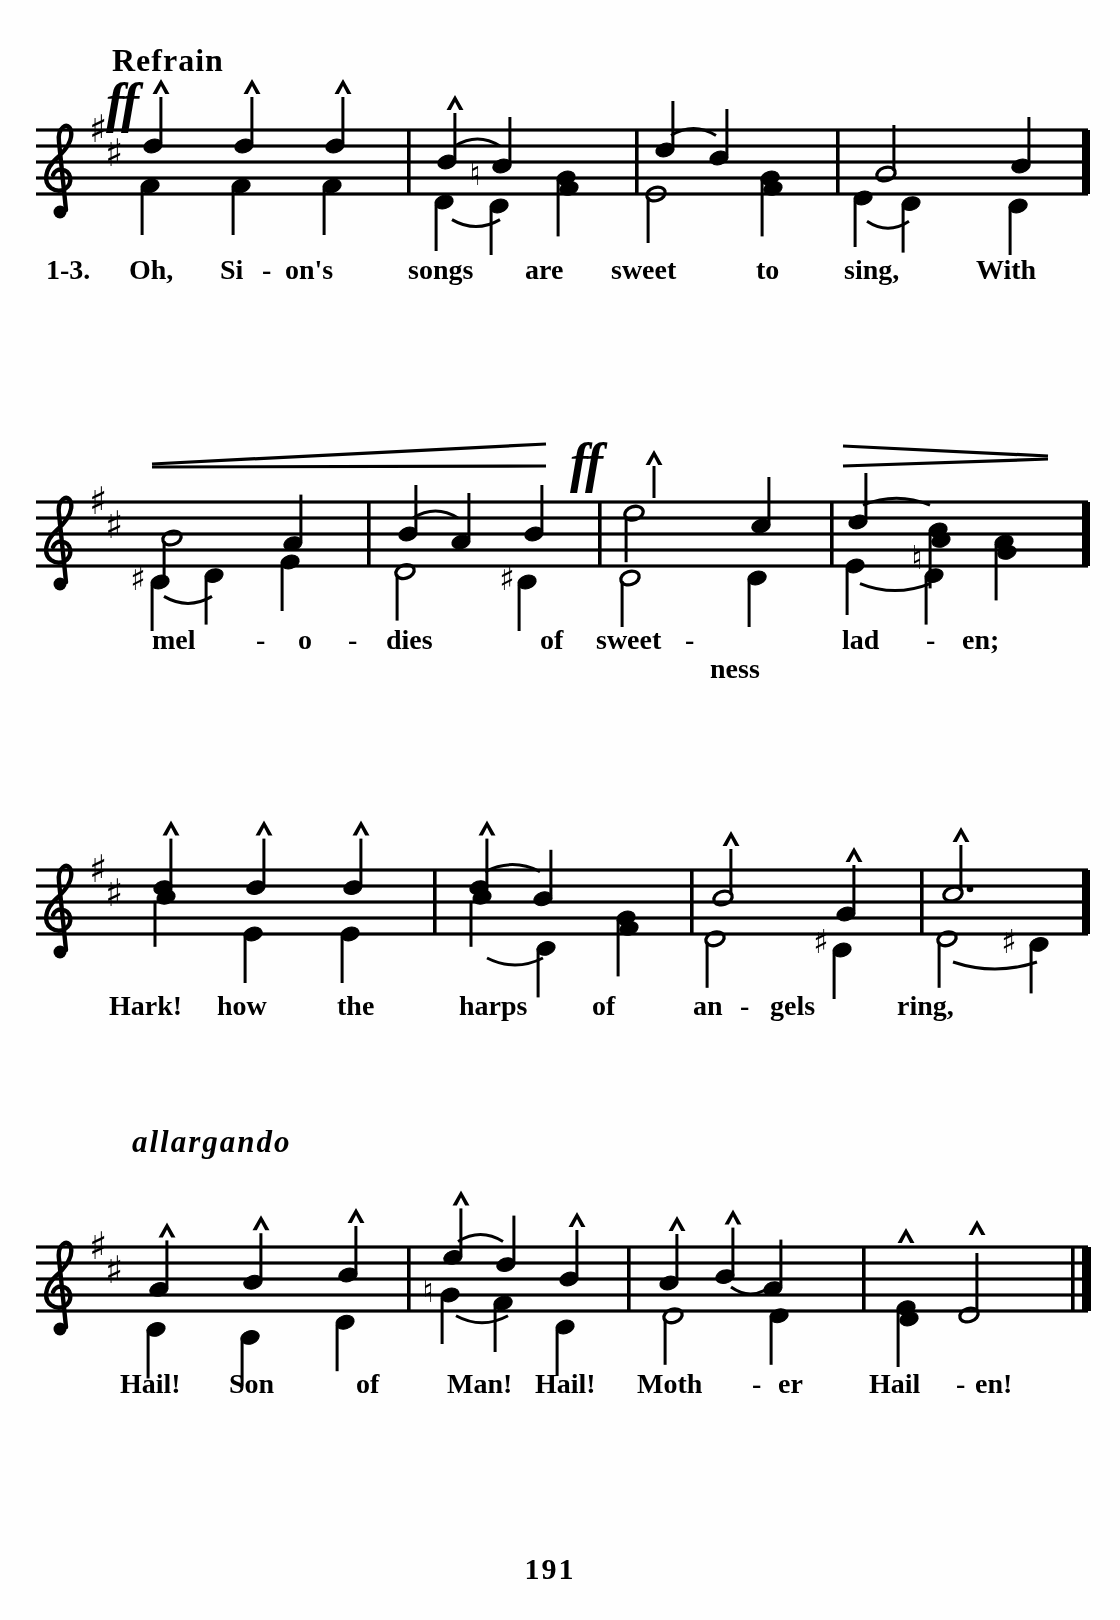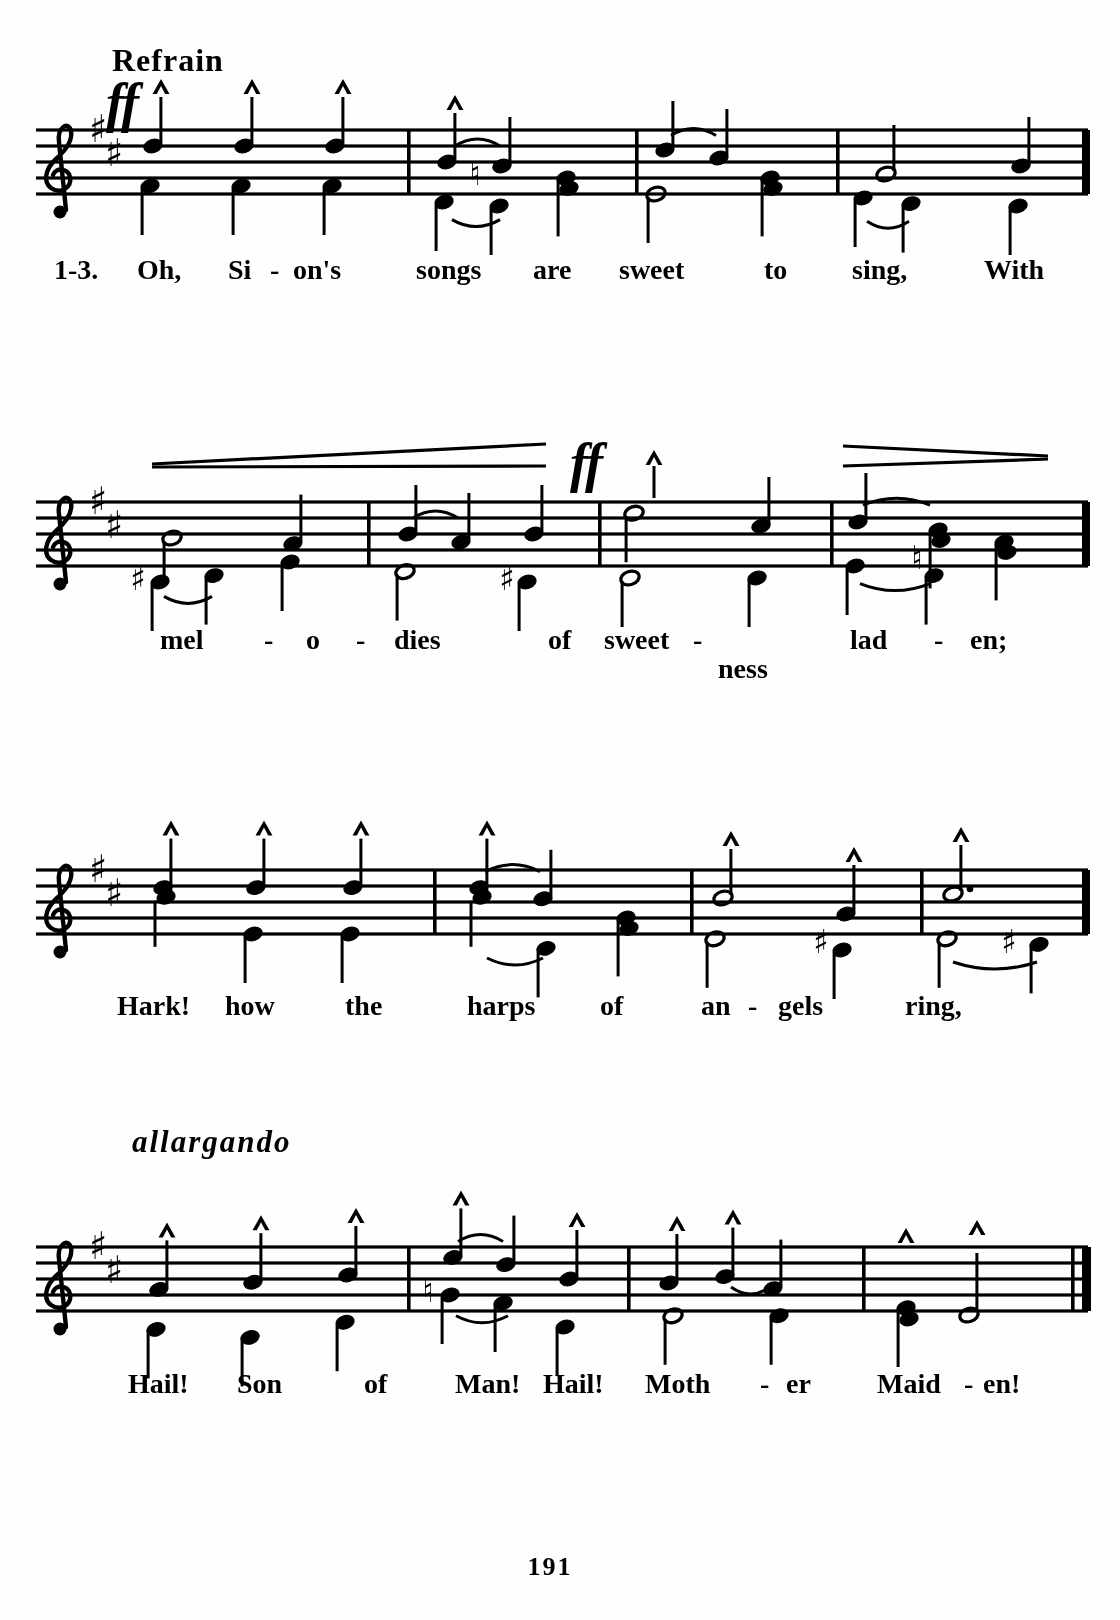--- a/index.html
+++ b/index.html
@@ -8,24 +8,24 @@
     font-family:"Liberation Serif","DejaVu Serif",serif;color:#000;overflow:hidden;
     margin:0 auto;
   }
   #score{position:absolute;left:0;top:0;}
   .label{position:absolute;color:#000;white-space:nowrap;}
   .refrain{left:112px;top:42px;font-size:32px;font-weight:bold;letter-spacing:1px;}
   .ff{font-size:54px;font-weight:bold;font-style:italic;letter-spacing:-2px;}
   #ff1{left:106px;top:72px;}
   #ff2{left:570px;top:432px;}
   .allarg{left:132px;top:1124px;font-size:31px;font-style:italic;font-weight:600;letter-spacing:2px;}
-  .lyrics-line{position:absolute;left:12px;top:0;width:1096px;height:34px;text-decoration:underline;}
+  .lyrics-line{position:absolute;left:4px;top:0;width:1096px;height:34px;text-decoration:underline;}
   .syl{position:absolute;top:0;font-size:28px;font-weight:bold;white-space:nowrap;color:#000;}
   .pagenum{position:absolute;left:490px;width:120px;text-align:center;top:1552px;
-    font-size:26px;font-weight:bold;letter-spacing:2px;}
+    font-size:30px;font-weight:bold;letter-spacing:2px;}
 </style>
 </head>
 <body>
 
 <div class="page">
   <svg id="score" width="1120" height="1620" viewBox="0 0 1120 1620">
       <g>
         <rect x="36" y="128.4" width="1052" height="3.2" fill="#000000"></rect>
         <rect x="36" y="144.4" width="1052" height="3.2" fill="#000000"></rect>
         <rect x="36" y="160.4" width="1052" height="3.2" fill="#000000"></rect>
@@ -380,19 +380,19 @@
     </div>
   <div class="lyrics-line" id="lyr3" style="top: 1368px;">
       <span class="syl" style="left: 116px;">Hail!</span>
       <span class="syl" style="left: 225px;">Son</span>
       <span class="syl" style="left: 352px;">of</span>
       <span class="syl" style="left: 443px;">Man!</span>
       <span class="syl" style="left: 531px;">Hail!</span>
       <span class="syl" style="left: 633px;">Moth</span>
       <span class="syl" style="left: 748px;">-</span>
       <span class="syl" style="left: 774px; text-align: right;">er</span>
-      <span class="syl" style="left: 865px;">Maid</span>
+      <span class="syl" style="left: 865px;">Hail</span>
       <span class="syl" style="left: 952px;">-</span>
       <span class="syl" style="left: 971px;">en!</span>
     </div>
 
   <div class="pagenum">191</div>
 </div>
 
 </body></html>

